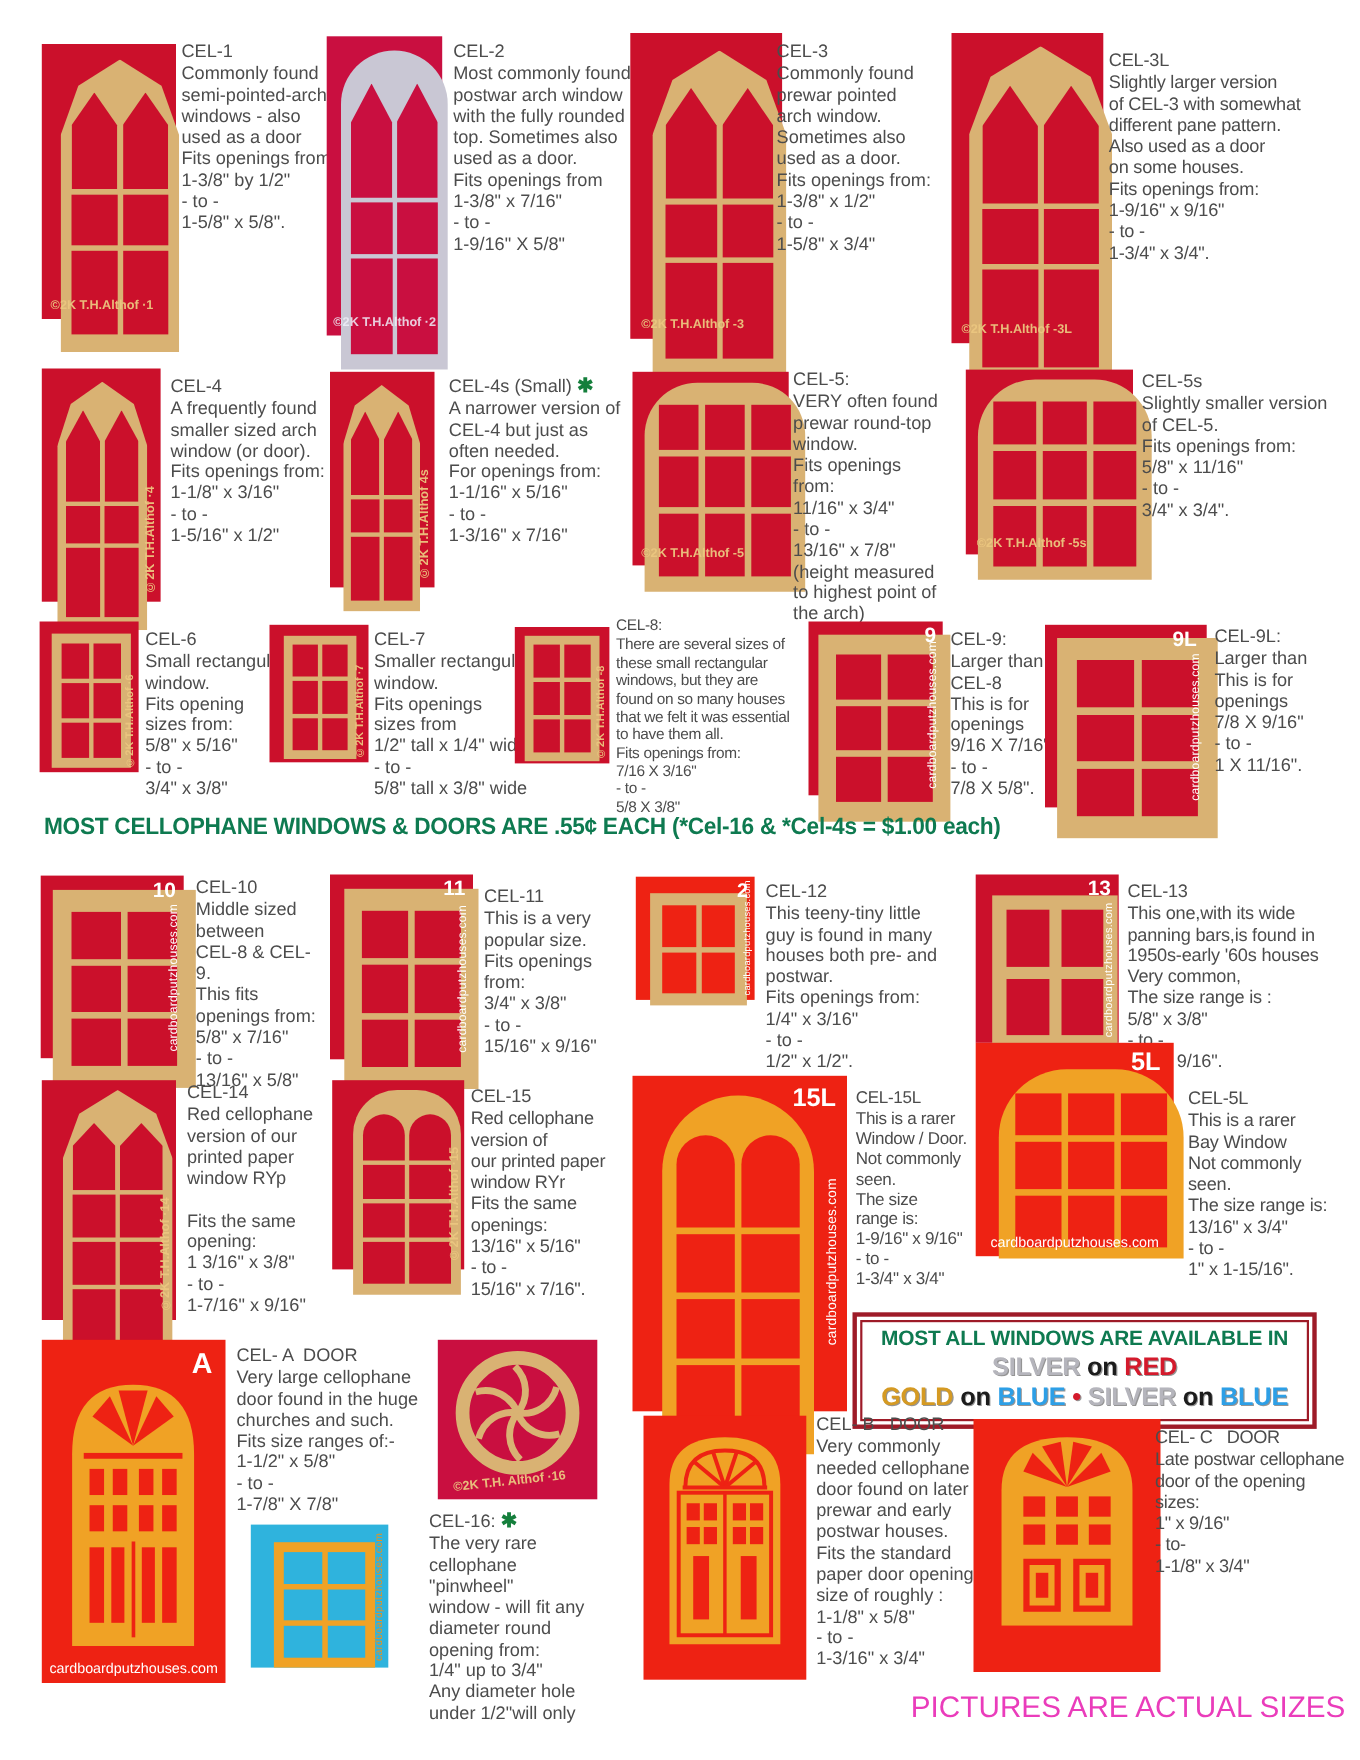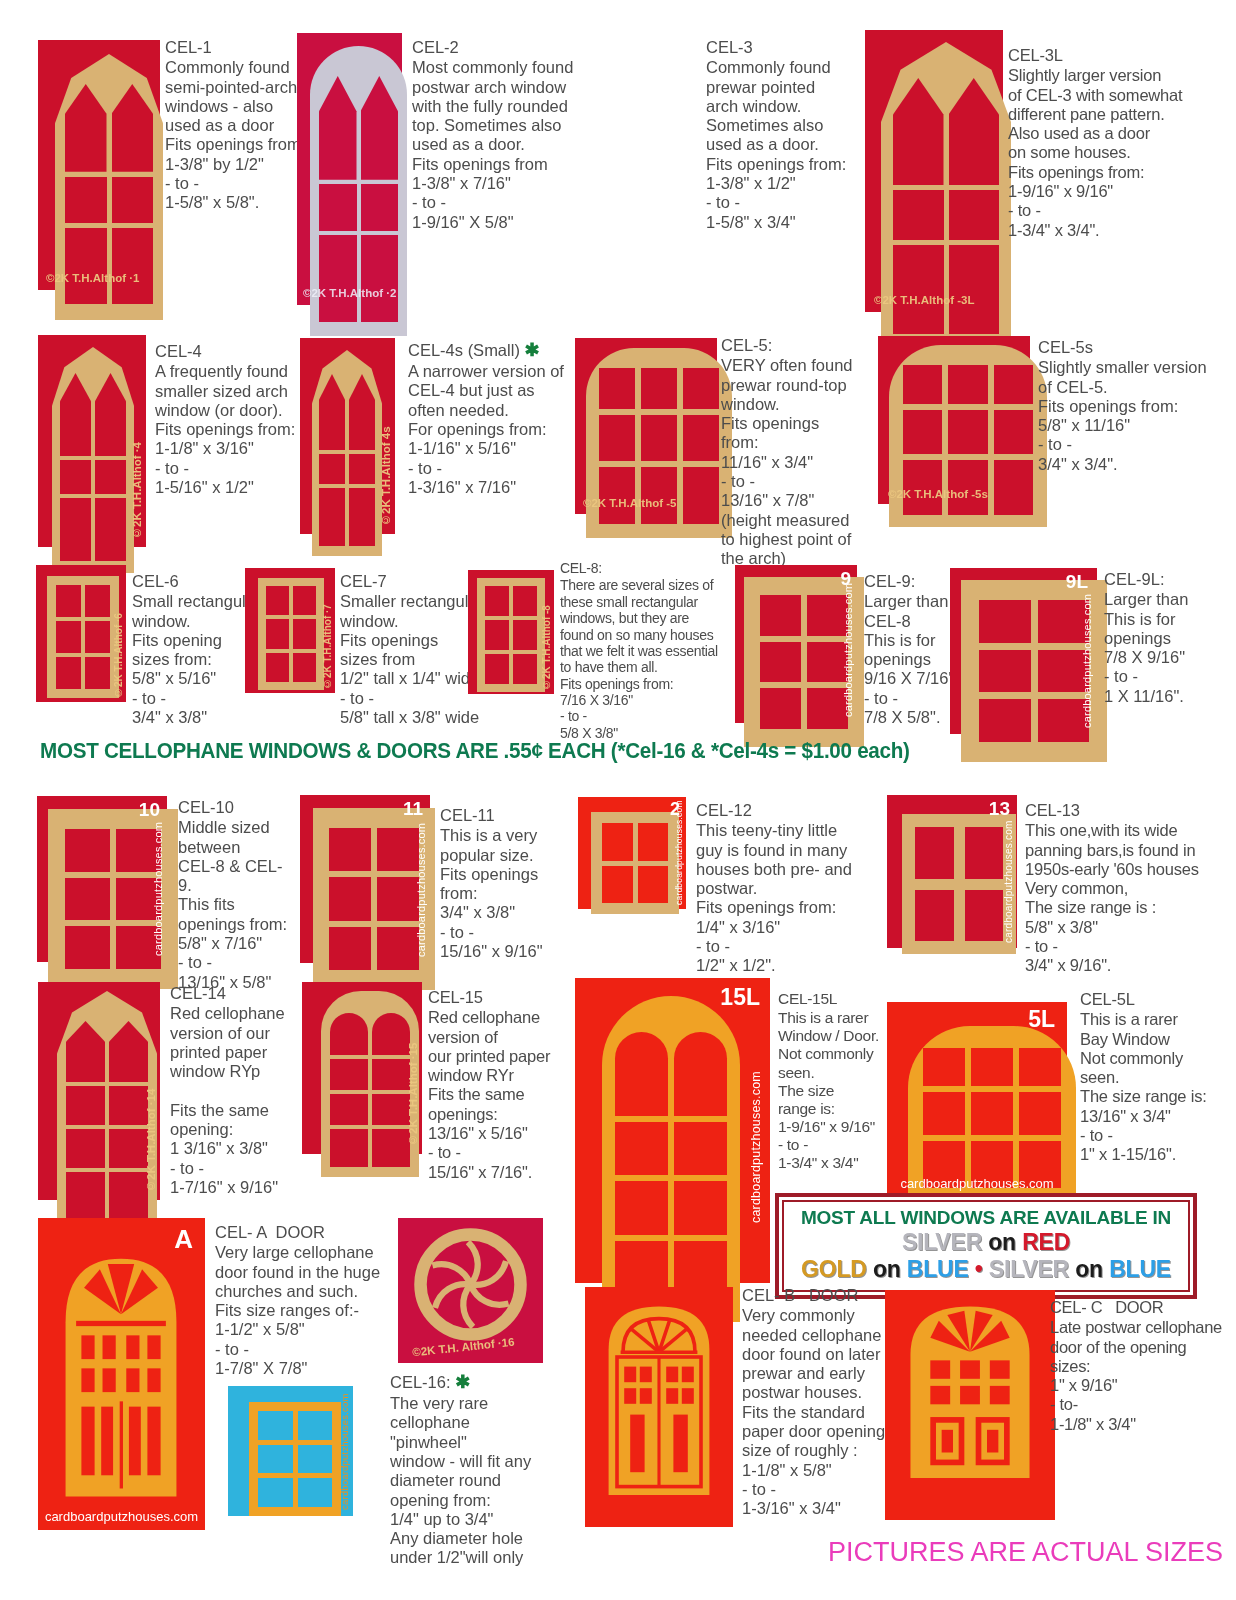--- a/index.html
+++ b/index.html
@@ -78,20 +78,31 @@
 postwar arch window
 with the fully rounded
 top. Sometimes also
 used as a door.
 Fits openings from
 1-3/8" x 7/16"
       - to -
 1-9/16" X 5/8"</div>
   </div>
 
+  <div class="card" style="left:573px;top:30px;width:138px;height:278px;--bg:var(--c-crimson)">
+    <div class="win g" style="--w:var(--c-gold);left:20px;top:16px;width:98px;height:246px;padding:34px 12px 16px;gap:5px;grid-template-columns:1fr 1fr;grid-template-rows:1.15fr .55fr 1fr">
+        <i class="gt"></i>
+        <i class="gt"></i>
+        <i></i>
+        <i></i>
+        <i></i>
+        <i></i>
+      </div>
+    <div class="wm" style="left:10px;bottom:7px">©2K T.H.Althof -3</div>
+  </div>
   <div class="blurb" style="left:706px;top:38px;width:160px">
     <div class="code">CEL-3</div>
     <div class="desc">Commonly found
 prewar pointed
 arch window.
 Sometimes also
  used as a door.
 Fits openings from:
 1-3/8" x 1/2"
       - to -
@@ -497,21 +508,21 @@
 Window / Door.
 Not commonly
 seen.
 The size
 range is:
 1-9/16" x 9/16"
    - to -
 1-3/4" x 3/4"</div>
   </div>
 
-  <div class="card" style="left:887px;top:1002px;width:180px;height:194px;--bg:var(--c-bright_red)">
+  <div class="card" style="left:887px;top:948px;width:180px;height:194px;--bg:var(--c-bright_red)">
     <div class="win" style="--w:var(--c-orange);left:21px;top:24px;width:138px;height:140px;border-radius:62px 62px 0 0;padding:22px 15px 10px;gap:6px;grid-template-columns:1fr 1fr 1fr;grid-template-rows:.8fr .9fr 1fr">
         <i></i>
         <i></i>
         <i></i>
         <i></i>
         <i></i>
         <i></i>
         <i></i>
         <i></i>
         <i></i>

